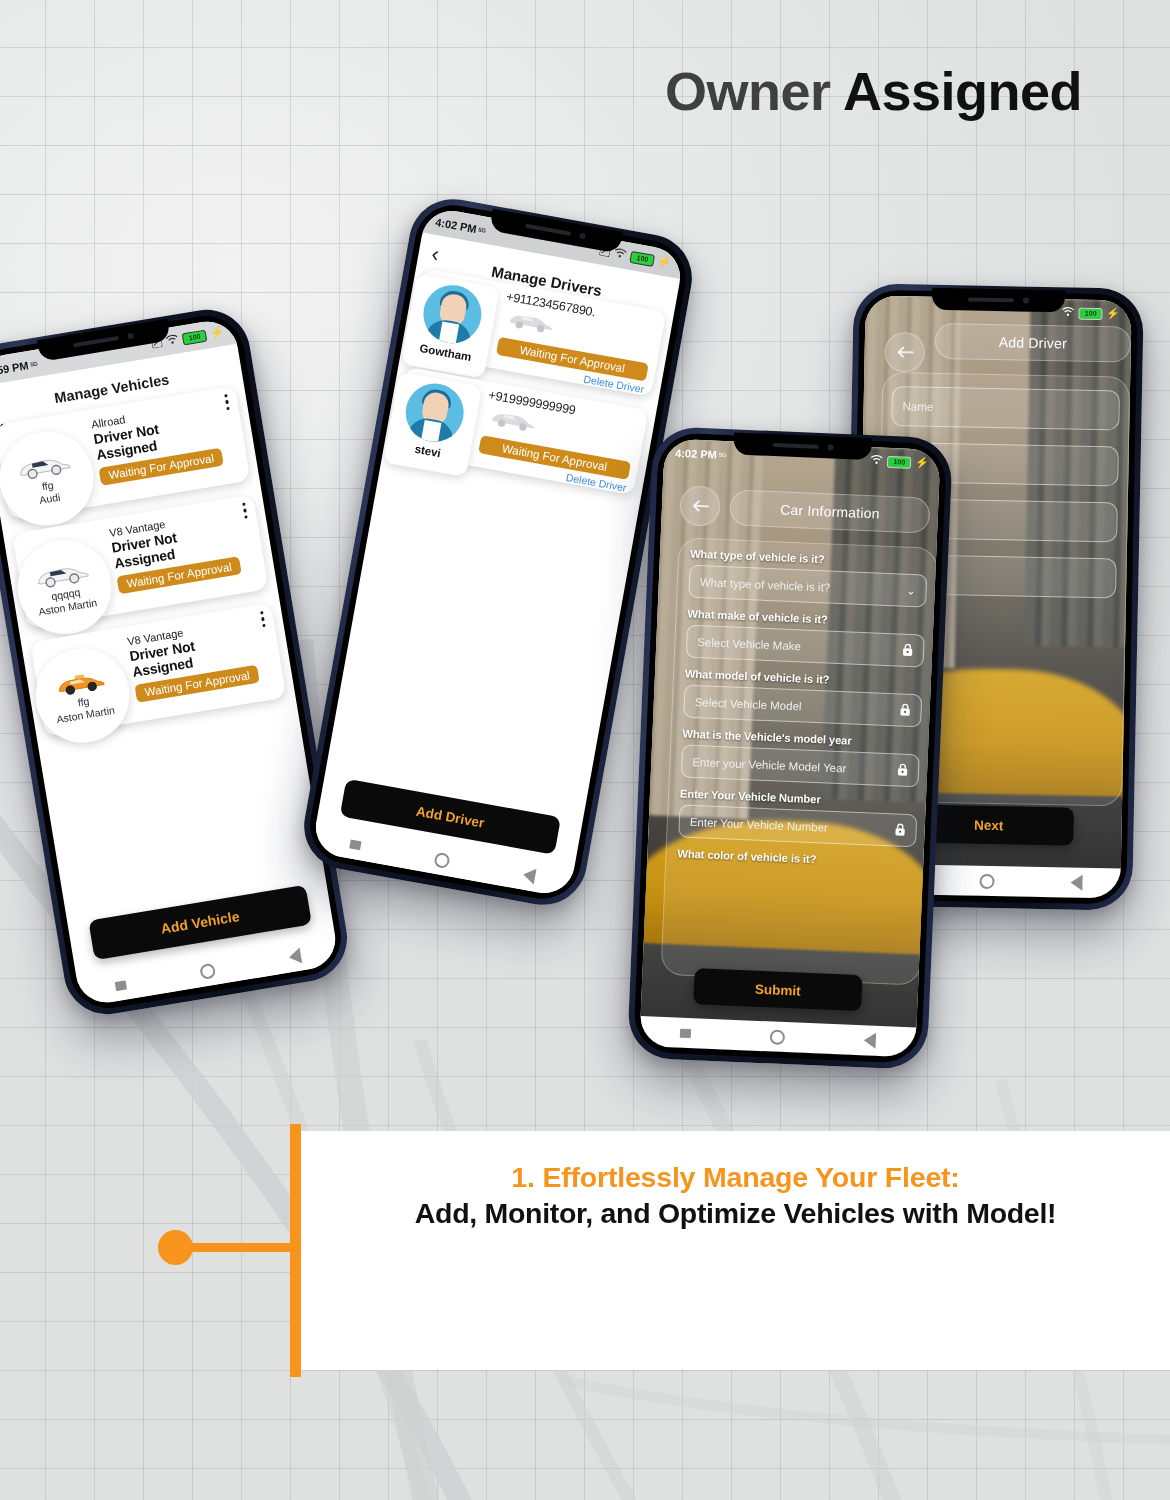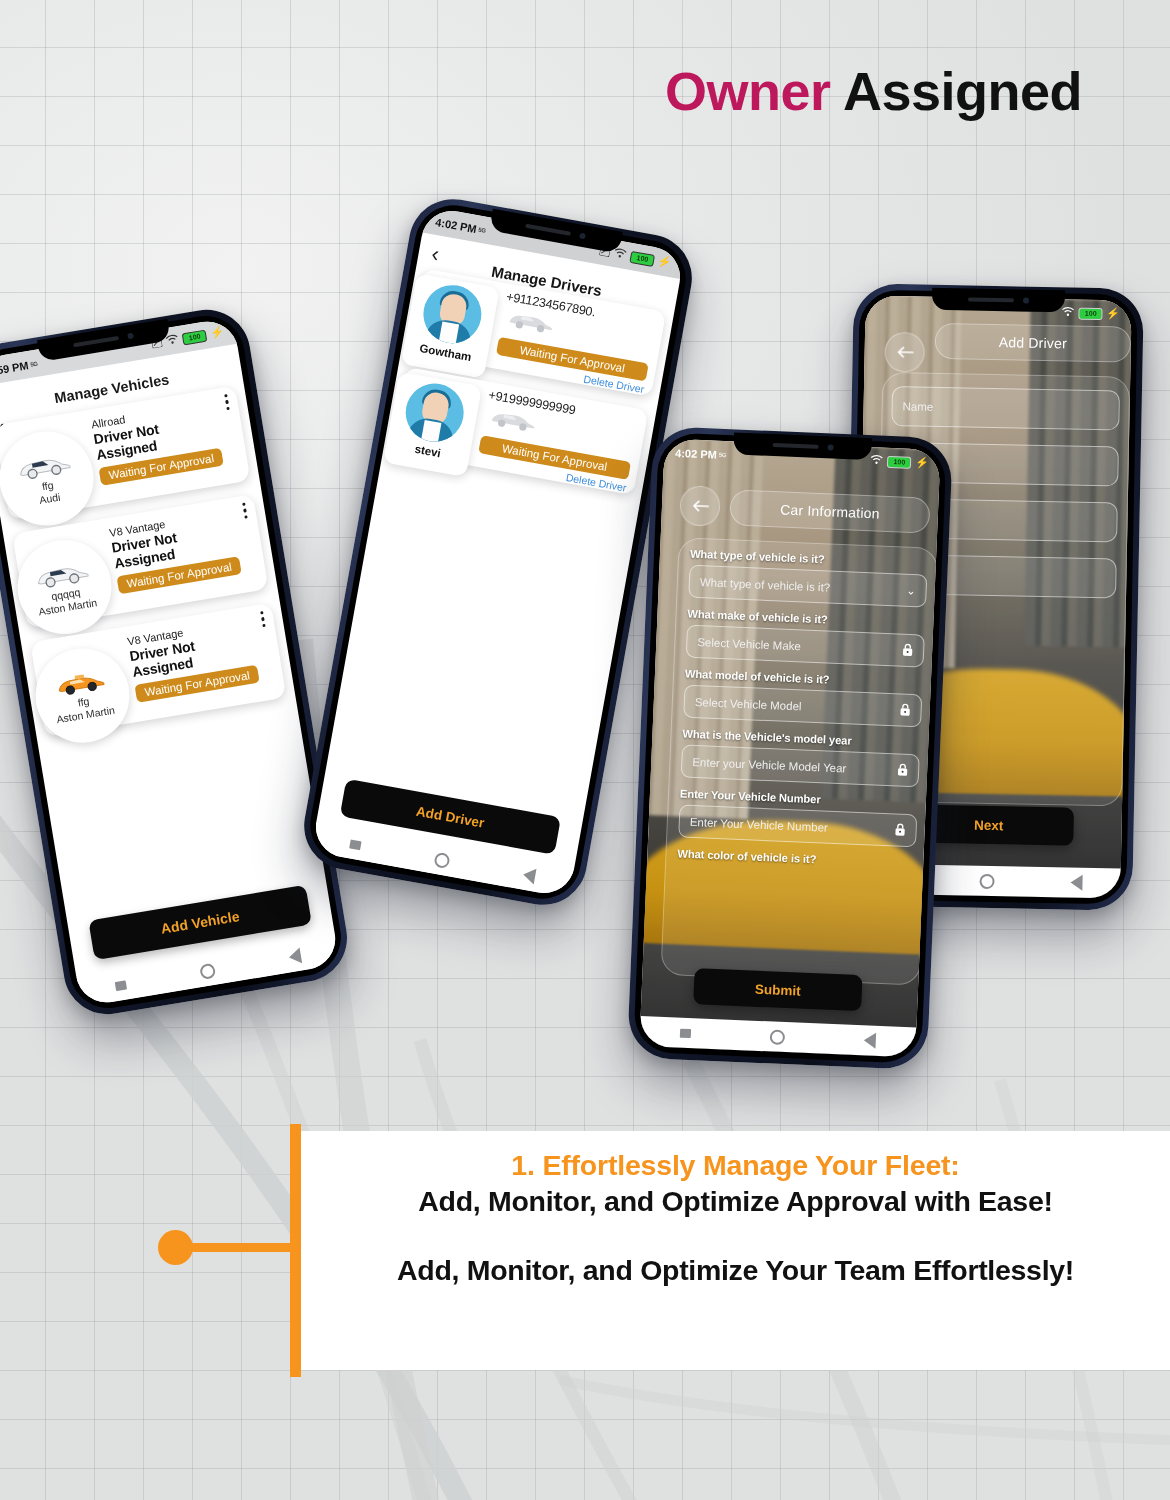--- a/index.html
+++ b/index.html
@@ -25,40 +25,40 @@
     background-position: -4px -2px;
   }
   #bg-roads { position: absolute; inset: 0; }
 
   
   #heading {
     position: absolute; top: 60px; right: 88px;
     font-size: 54px; font-weight: bold; letter-spacing: -0.5px;
     white-space: nowrap;
   }
-  #heading .owner { color: #be185d; }
+  #heading .owner { color: #404040; }
   #heading .features { color: #111; }
 
   
   #caption-bar {
     position: absolute; left: 290px; top: 1124px;
     width: 11px; height: 253px; background: #f7941d;
   }
   #caption-stem {
     position: absolute; left: 188px; top: 1243px;
     width: 108px; height: 9px; background: #f7941d;
   }
   #caption-dot {
     position: absolute; left: 158px; top: 1230px;
     width: 35px; height: 35px; border-radius: 50%; background: #f7941d;
   }
   #caption-panel {
     position: absolute; left: 301px; top: 1131px;
     width: 869px; height: 239px; background: #fff;
-    padding: 18px 18px 0 18px; text-align: center;
+    padding: 30px 18px 0 18px; text-align: center;
   }
   .cap-head { color: #f7941d; font-weight: bold; font-size: 28.5px; letter-spacing: -0.2px; }
   .cap-sub  { color: #111;    font-weight: bold; font-size: 28.5px; letter-spacing: -0.3px; margin-top: 3px; }
   .cap-block2 { margin-top: 36px; }
 
   
   .phone { position: absolute; transform-origin: center center; }
   .chassis {
     position: absolute; inset: 0;
     background: linear-gradient(100deg,#1c2440 0%,#2b3657 14%,#11172b 30%,#0b0f1c 72%,#222c4c 100%);
@@ -707,18 +707,17 @@
       <span class="cam"></span>
     </div>
 </div>
 
 <div id="caption-bar"></div>
 <div id="caption-stem"></div>
 <div id="caption-dot"></div>
 <div id="caption-panel">
   <div>
     <div class="cap-head">1. Effortlessly Manage Your Fleet:</div>
-    <div class="cap-sub">Add, Monitor, and Optimize Approval with Ease!</div>
+    <div class="cap-sub">Add, Monitor, and Optimize Vehicles with Model!</div>
   </div>
   <div class="cap-block2">
-    <div class="cap-sub">Add, Monitor, and Optimize Your Team Effortlessly!</div>
   </div>
 </div>
 
 </body></html>

